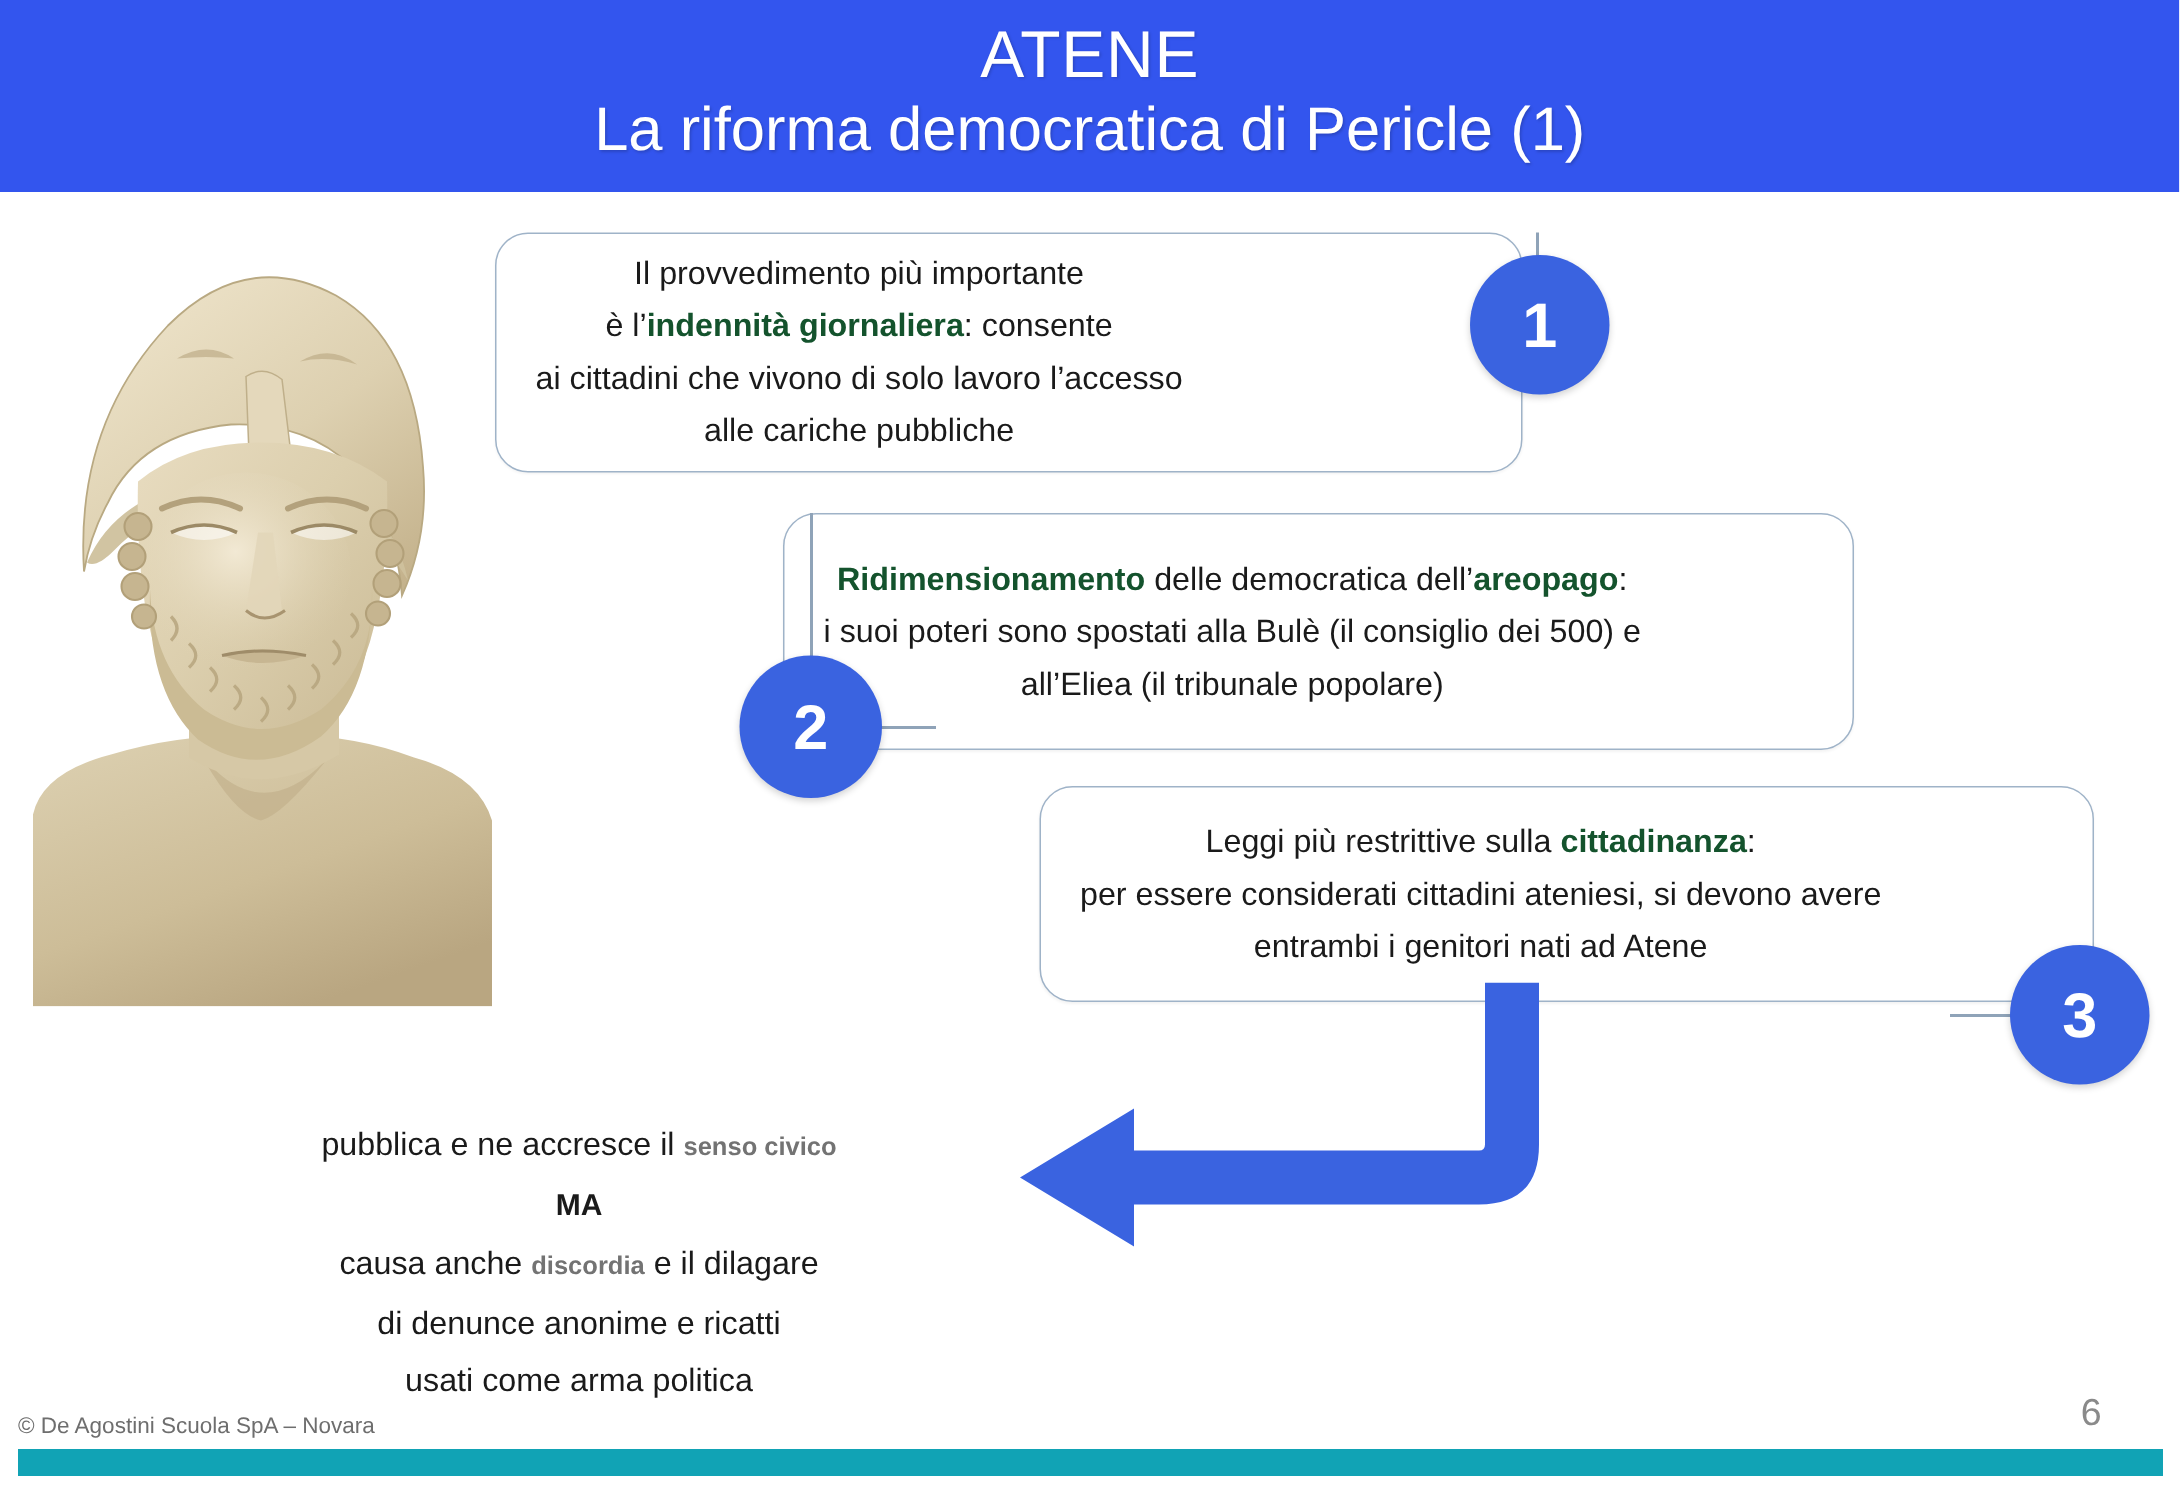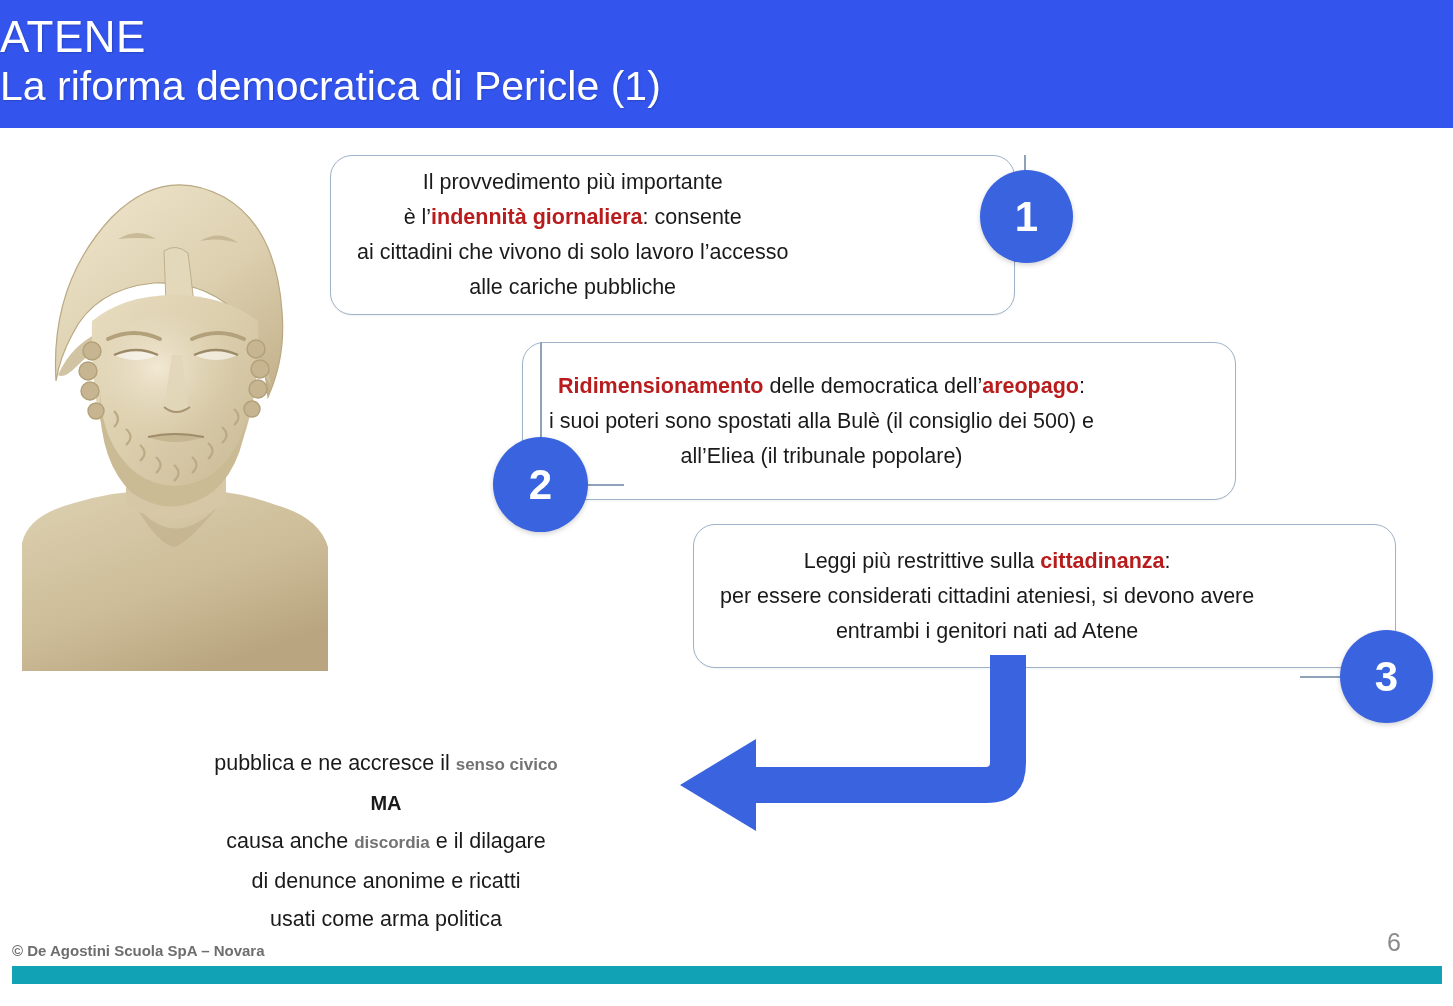--- a/index.html
+++ b/index.html
@@ -23,21 +23,21 @@
   
   #header-band {
     position: absolute;
     left: 0;
     top: 0;
     width: 1453px;
     height: 128px;
     background: #3355ee;
     display: flex;
     flex-direction: column;
-    align-items: flex-start;
+    align-items: center;
     justify-content: center;
     box-sizing: border-box;
     padding-bottom: 4px;
   }
   #title-line1 {
     color: #ffffff;
     font-size: 44px;
     line-height: 48px;
     letter-spacing: 0.5px;
     text-shadow: 1px 1px 2px rgba(0,0,0,0.18);
@@ -75,21 +75,21 @@
   }
   .callout-text {
     text-align: center;
     color: #1a1a1a;
     font-size: 21.5px;
     line-height: 35px;
     padding: 6px 26px;
     font-family: "Liberation Sans", sans-serif;
   }
   .hl {
-    color: #b91c1c;
+    color: #14532d;
     font-weight: bold;
   }
 
   #box-1 { left: 330px; top: 155px; width: 685px; height: 160px; }
   #box-2 { left: 522px; top: 342px; width: 714px; height: 158px; }
   #box-3 { left: 693px; top: 524px; width: 703px; height: 144px; }
 
   
   .badge {
     position: absolute;
@@ -188,21 +188,20 @@
   }
 
   
   #footer-copyright {
     position: absolute;
     left: 12px;
     top: 942px;
     font-size: 15px;
     color: #6e6e6e;
     font-family: "Liberation Sans", sans-serif;
-    font-weight: bold;
   }
   #page-number {
     position: absolute;
     right: 52px;
     top: 928px;
     font-size: 25px;
     color: #8a8a8a;
     font-family: "Liberation Sans", sans-serif;
   }
   #footer-bar {

